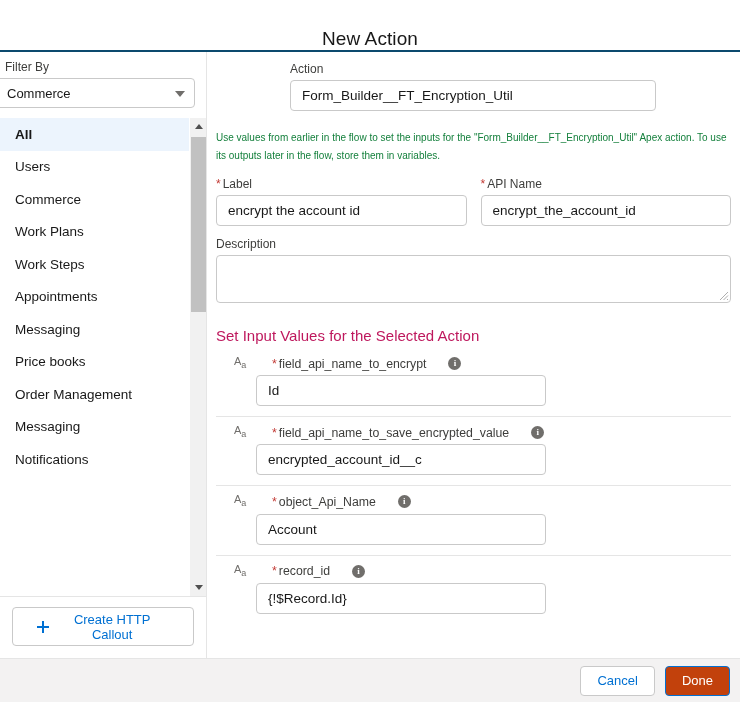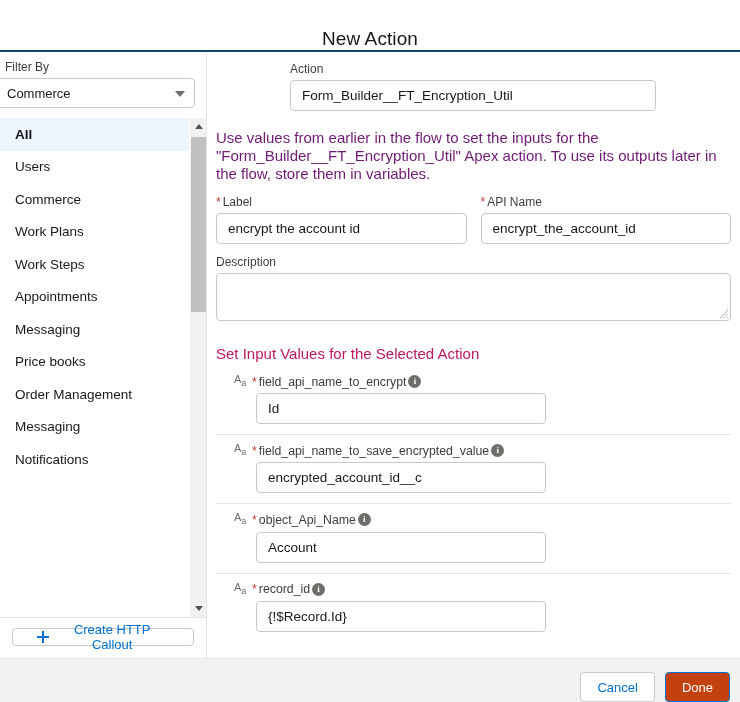--- a/index.html
+++ b/index.html
@@ -139,21 +139,21 @@
   }
 
   .left-footer {
     flex: 0 0 auto;
     border-top: 1px solid #e5e5e5;
     padding: 10px 12px 12px 12px;
     display: flex; justify-content: center;
     background: #fff;
   }
   .btn-outline-brand {
-    height: 18px;
+    height: 39px;
     min-width: 152px;
     border: 1px solid #c9c9c9;
     border-radius: 4px;
     background: #fff;
     color: #0070d2;
     font-size: 13px;
     display: inline-flex; align-items: center; justify-content: center;
     gap: 7px;
     cursor: pointer;
     padding: 0 24px;
@@ -194,23 +194,23 @@
     background: #fff;
     padding: 0 11px;
     font-size: 13.5px;
     color: #181818;
     font-family: "Liberation Sans", sans-serif;
     outline: none;
   }
   .action-field { padding: 0 75px 0 74px; }
 
   .helptext {
-    font-size: 15px;
+    font-size: 10px;
     line-height: 18px;
-    color: #701a75;
+    color: #15803d;
     margin: 18px 0 12px 0;
   }
 
   .row2 {
     display: flex;
     gap: 14px;
   }
   .row2 > div { flex: 1 1 0; min-width: 0; }
 
   .desc-label { margin-top: 11px; }
@@ -243,21 +243,21 @@
   }
 
   .inputs-list { margin-top: 4px; }
   .input-row {
     padding: 8px 0 10px 0;
     border-top: 1px solid #e5e5e5;
   }
   .input-row.first { border-top: none; padding-top: 2px; }
   .input-row-head {
     display: flex; align-items: center;
-    gap: 2px;
+    gap: 22px;
     padding-left: 18px;
     margin-bottom: 4px;
   }
   .type-ico {
     color: #706e6b;
     font-size: 11px;
     line-height: 11px;
     width: 16px;
     flex: 0 0 16px;
     white-space: nowrap;
@@ -293,21 +293,21 @@
     font-family: "Liberation Sans", sans-serif;
     outline: none;
   }
 
   
   .dlg-footer {
     flex: 0 0 44px;
     height: 44px;
     background: #f3f2f2;
     border-top: 1px solid #e5e5e5;
-    display: flex; align-items: flex-end; justify-content: flex-end;
+    display: flex; align-items: center; justify-content: flex-end;
     padding-right: 10px;
     gap: 10px;
   }
   .btn {
     height: 30px;
     border-radius: 4px;
     font-size: 13px;
     padding: 0 16px;
     cursor: pointer;
     font-family: "Liberation Sans", sans-serif;

